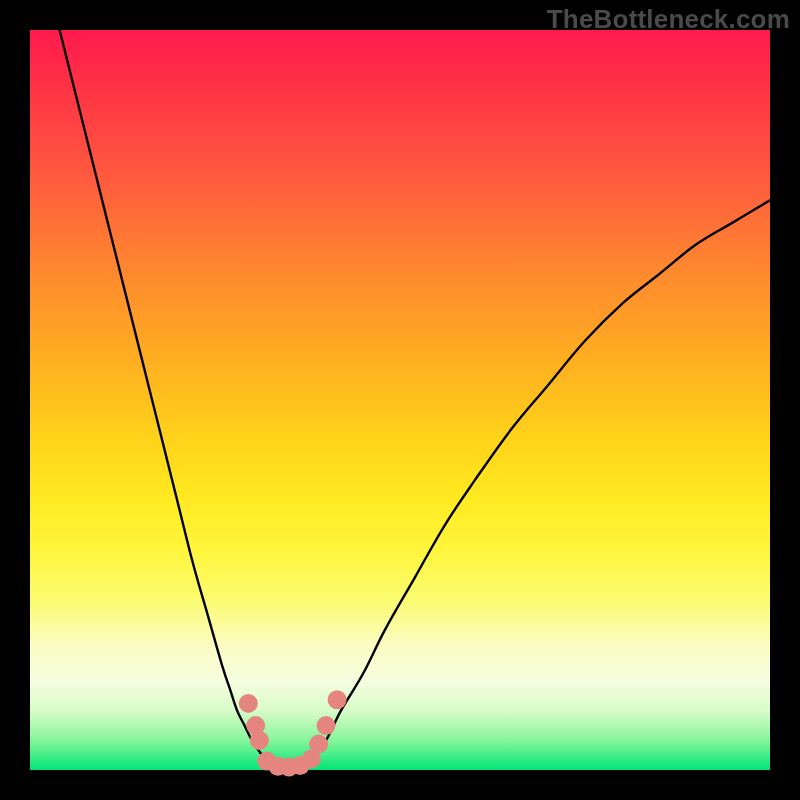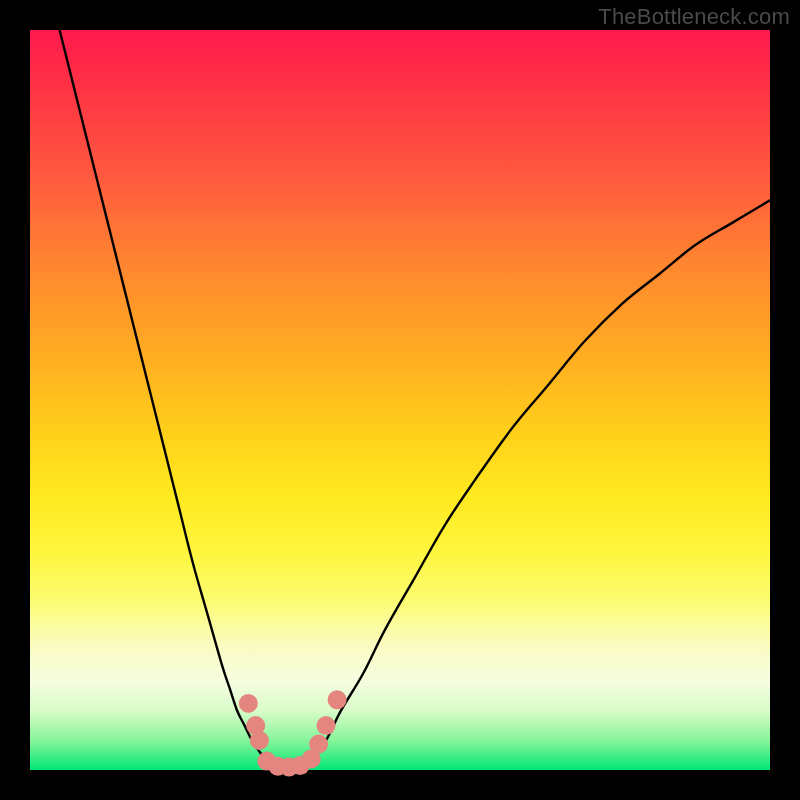--- a/index.html
+++ b/index.html
@@ -42,22 +42,22 @@
       #d8fcc8 92%,
       #86f59a 96%,
       #00e676 100%
     );
   }
   .watermark {
     position: absolute;
     top: 4px;
     right: 10px;
     color: #4a4a4a;
-    font-size: 22px;
-    font-weight: 400;
+    font-size: 26px;
+    font-weight: 700;
     letter-spacing: 0.2px;
     user-select: none;
   }
   svg.curves {
     position: absolute;
     left: 0;
     top: 0;
     width: 740px;
     height: 740px;
     overflow: visible;

